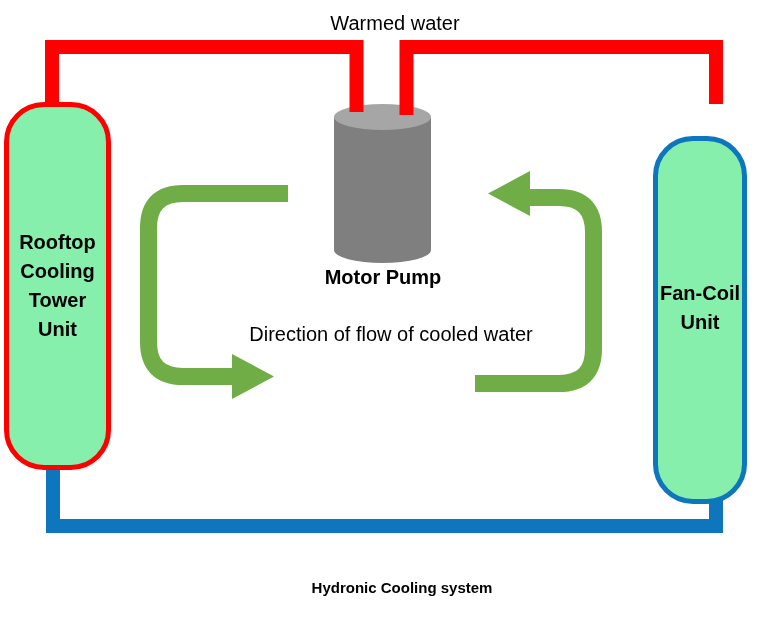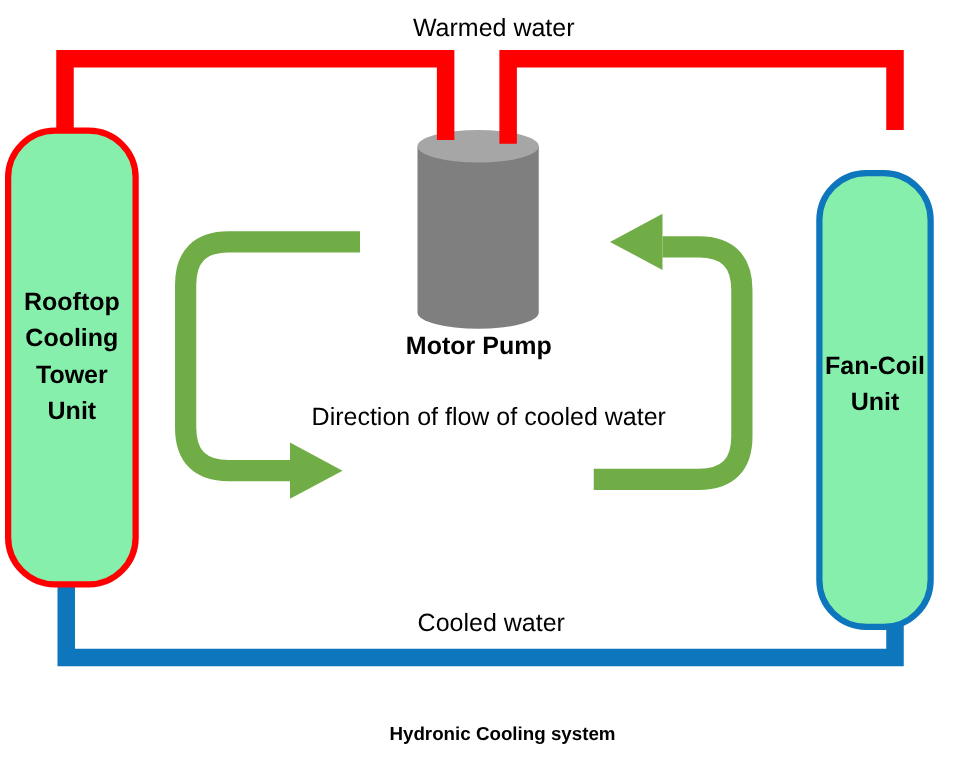--- a/index.html
+++ b/index.html
@@ -86,16 +86,15 @@
   <div class="unit unit-right">
     <div class="unit-lines">
       <span>Fan-Coil</span>
       <span>Unit</span>
     </div>
   </div>
 
   <div class="center-label lbl-warmed">Warmed water</div>
   <div class="center-label lbl-pump">Motor Pump</div>
   <div class="center-label lbl-flow">Direction of flow of cooled water</div>
-  <div class="center-label lbl-cooled">Cooled water</div>
   <div class="center-label lbl-title">Hydronic Cooling system</div>
 
 </div>
 
 </body></html>

